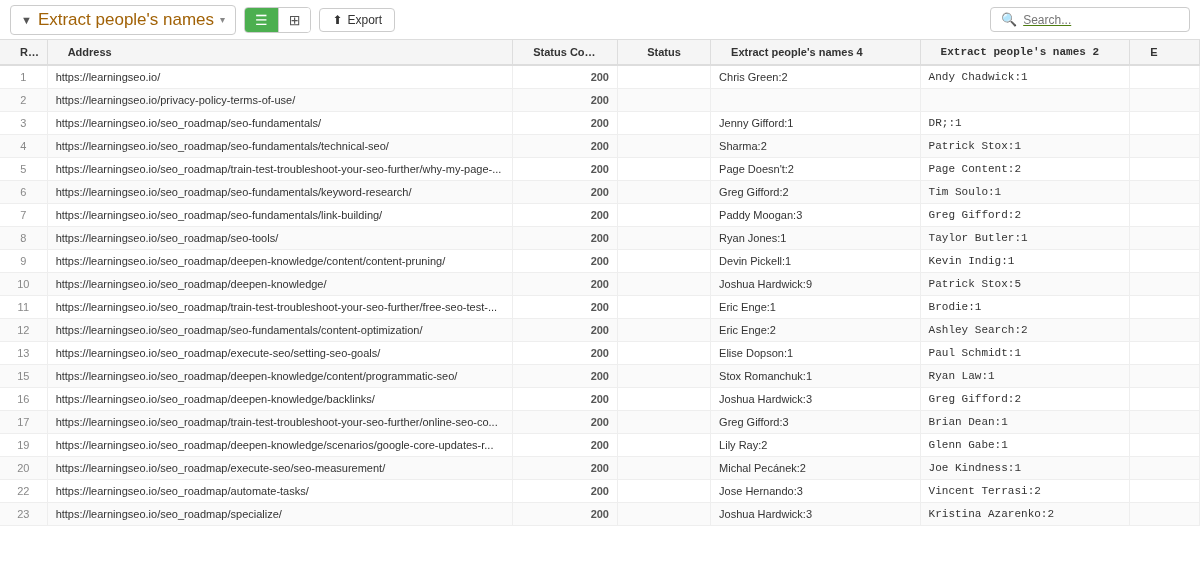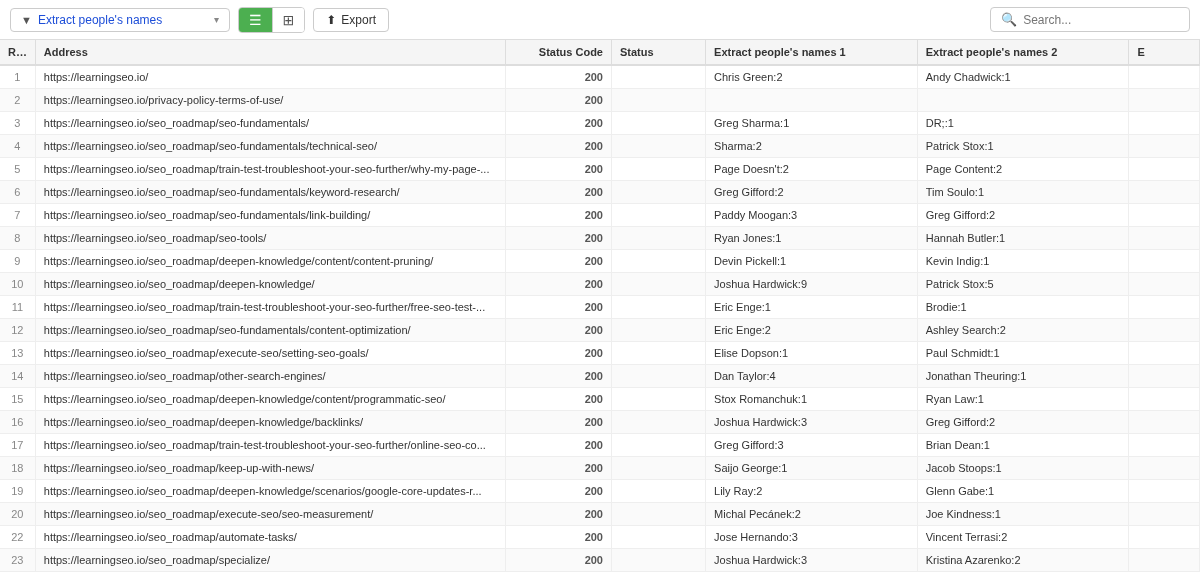--- a/index.html
+++ b/index.html
@@ -20,21 +20,21 @@
       align-items: center;
       gap: 6px;
       border: 1px solid #ccc;
       border-radius: 4px;
       padding: 4px 10px;
       background: #fff;
       cursor: pointer;
       min-width: 220px;
     }
     .filter-dropdown .filter-icon { color: #555; font-size: 11px; }
-    .filter-dropdown .label { flex: 1; font-size: 12px; color: #1d4ed8; }
+    .filter-dropdown .label { flex: 1; font-size: 17px; color: #a16207; }
     .filter-dropdown .chevron { color: #888; font-size: 10px; }
 
     .view-buttons { display: flex; border: 1px solid #ccc; border-radius: 4px; overflow: hidden; }
     .view-btn {
       padding: 4px 10px;
       background: #fff;
       border: none;
       cursor: pointer;
       font-size: 14px;
       color: #555;
@@ -65,35 +65,36 @@
       border: 1px solid #ccc;
       border-radius: 4px;
       padding: 4px 10px;
       min-width: 200px;
       background: #fff;
     }
     .search-box input {
       border: none;
       outline: none;
       font-size: 12px;
-      color: #ef4444;
+      color: #4d7c0f;
       width: 100%;
       background: transparent;
+      text-decoration: underline;
     }
     .search-icon { color: #aaa; font-size: 13px; }
 
     .table-container { overflow: auto; height: calc(580px - 40px); }
 
     table { width: 100%; border-collapse: collapse; table-layout: fixed; }
 
     thead th {
       background: #f5f5f5;
       border-bottom: 2px solid #ddd;
       border-right: 1px solid #ddd;
-      padding: 6px 8px;
+      padding: 6px 20px;
       text-align: left;
       font-weight: 600;
       font-size: 11px;
       color: #333;
       position: sticky;
       top: 0;
       z-index: 10;
       white-space: nowrap;
       overflow: hidden;
       text-overflow: ellipsis;
@@ -109,23 +110,23 @@
       color: #333;
       white-space: nowrap;
       overflow: hidden;
       text-overflow: ellipsis;
       vertical-align: middle;
     }
 
     .col-row { width: 30px; text-align: center; }
     .col-address { width: 400px; }
     .col-status-code { width: 90px; text-align: right; }
-    .col-status { width: 80px; }
+    .col-status { width: 80px; text-align: center; }
     .col-ep1 { width: 180px; }
-    .col-ep2 { width: 180px; }
+    .col-ep2 { width: 180px; font-family: Liberation Mono, monospace; }
     .col-ep3 { width: 60px; }
 
     .row-num { color: #888; text-align: center; }
     .status-code { color: #555; font-weight: bold; }
   </style>
 </head>
 <body>
 
 <div class="toolbar">
   <div class="filter-dropdown">
@@ -153,21 +154,21 @@
 </div>
 
 <div class="table-container">
   <table>
     <thead>
       <tr>
         <th class="col-row">Row</th>
         <th class="col-address">Address</th>
         <th class="col-status-code">Status Code</th>
         <th class="col-status">Status</th>
-        <th class="col-ep1">Extract people's names 1</th>
+        <th class="col-ep1">Extract people's names 4</th>
         <th class="col-ep2">Extract people's names 2</th>
         <th class="col-ep3">E</th>
       </tr>
     </thead>
     <tbody id="table-body">
     <tr>
           <td class="col-row row-num">1</td>
           <td class="col-address">https://learningseo.io/</td>
           <td class="col-status-code status-code">200</td>
           <td class="col-status"></td>
@@ -182,21 +183,21 @@
           <td class="col-status"></td>
           <td class="col-ep1"></td>
           <td class="col-ep2"></td>
           <td class="col-ep3"></td>
         </tr>
         <tr>
           <td class="col-row row-num">3</td>
           <td class="col-address">https://learningseo.io/seo_roadmap/seo-fundamentals/</td>
           <td class="col-status-code status-code">200</td>
           <td class="col-status"></td>
-          <td class="col-ep1">Greg Sharma:1</td>
+          <td class="col-ep1">Jenny Gifford:1</td>
           <td class="col-ep2">DR;:1</td>
           <td class="col-ep3"></td>
         </tr>
         <tr>
           <td class="col-row row-num">4</td>
           <td class="col-address">https://learningseo.io/seo_roadmap/seo-fundamentals/technical-seo/</td>
           <td class="col-status-code status-code">200</td>
           <td class="col-status"></td>
           <td class="col-ep1">Sharma:2</td>
           <td class="col-ep2">Patrick Stox:1</td>
@@ -228,21 +229,21 @@
           <td class="col-ep1">Paddy Moogan:3</td>
           <td class="col-ep2">Greg Gifford:2</td>
           <td class="col-ep3"></td>
         </tr>
         <tr>
           <td class="col-row row-num">8</td>
           <td class="col-address">https://learningseo.io/seo_roadmap/seo-tools/</td>
           <td class="col-status-code status-code">200</td>
           <td class="col-status"></td>
           <td class="col-ep1">Ryan Jones:1</td>
-          <td class="col-ep2">Hannah Butler:1</td>
+          <td class="col-ep2">Taylor Butler:1</td>
           <td class="col-ep3"></td>
         </tr>
         <tr>
           <td class="col-row row-num">9</td>
           <td class="col-address">https://learningseo.io/seo_roadmap/deepen-knowledge/content/content-pruning/</td>
           <td class="col-status-code status-code">200</td>
           <td class="col-status"></td>
           <td class="col-ep1">Devin Pickell:1</td>
           <td class="col-ep2">Kevin Indig:1</td>
           <td class="col-ep3"></td>
@@ -277,29 +278,20 @@
         <tr>
           <td class="col-row row-num">13</td>
           <td class="col-address">https://learningseo.io/seo_roadmap/execute-seo/setting-seo-goals/</td>
           <td class="col-status-code status-code">200</td>
           <td class="col-status"></td>
           <td class="col-ep1">Elise Dopson:1</td>
           <td class="col-ep2">Paul Schmidt:1</td>
           <td class="col-ep3"></td>
         </tr>
         <tr>
-          <td class="col-row row-num">14</td>
-          <td class="col-address">https://learningseo.io/seo_roadmap/other-search-engines/</td>
-          <td class="col-status-code status-code">200</td>
-          <td class="col-status"></td>
-          <td class="col-ep1">Dan Taylor:4</td>
-          <td class="col-ep2">Jonathan Theuring:1</td>
-          <td class="col-ep3"></td>
-        </tr>
-        <tr>
           <td class="col-row row-num">15</td>
           <td class="col-address">https://learningseo.io/seo_roadmap/deepen-knowledge/content/programmatic-seo/</td>
           <td class="col-status-code status-code">200</td>
           <td class="col-status"></td>
           <td class="col-ep1">Stox Romanchuk:1</td>
           <td class="col-ep2">Ryan Law:1</td>
           <td class="col-ep3"></td>
         </tr>
         <tr>
           <td class="col-row row-num">16</td>
@@ -310,29 +302,20 @@
           <td class="col-ep2">Greg Gifford:2</td>
           <td class="col-ep3"></td>
         </tr>
         <tr>
           <td class="col-row row-num">17</td>
           <td class="col-address">https://learningseo.io/seo_roadmap/train-test-troubleshoot-your-seo-further/online-seo-co...</td>
           <td class="col-status-code status-code">200</td>
           <td class="col-status"></td>
           <td class="col-ep1">Greg Gifford:3</td>
           <td class="col-ep2">Brian Dean:1</td>
-          <td class="col-ep3"></td>
-        </tr>
-        <tr>
-          <td class="col-row row-num">18</td>
-          <td class="col-address">https://learningseo.io/seo_roadmap/keep-up-with-news/</td>
-          <td class="col-status-code status-code">200</td>
-          <td class="col-status"></td>
-          <td class="col-ep1">Saijo George:1</td>
-          <td class="col-ep2">Jacob Stoops:1</td>
           <td class="col-ep3"></td>
         </tr>
         <tr>
           <td class="col-row row-num">19</td>
           <td class="col-address">https://learningseo.io/seo_roadmap/deepen-knowledge/scenarios/google-core-updates-r...</td>
           <td class="col-status-code status-code">200</td>
           <td class="col-status"></td>
           <td class="col-ep1">Lily Ray:2</td>
           <td class="col-ep2">Glenn Gabe:1</td>
           <td class="col-ep3"></td>

